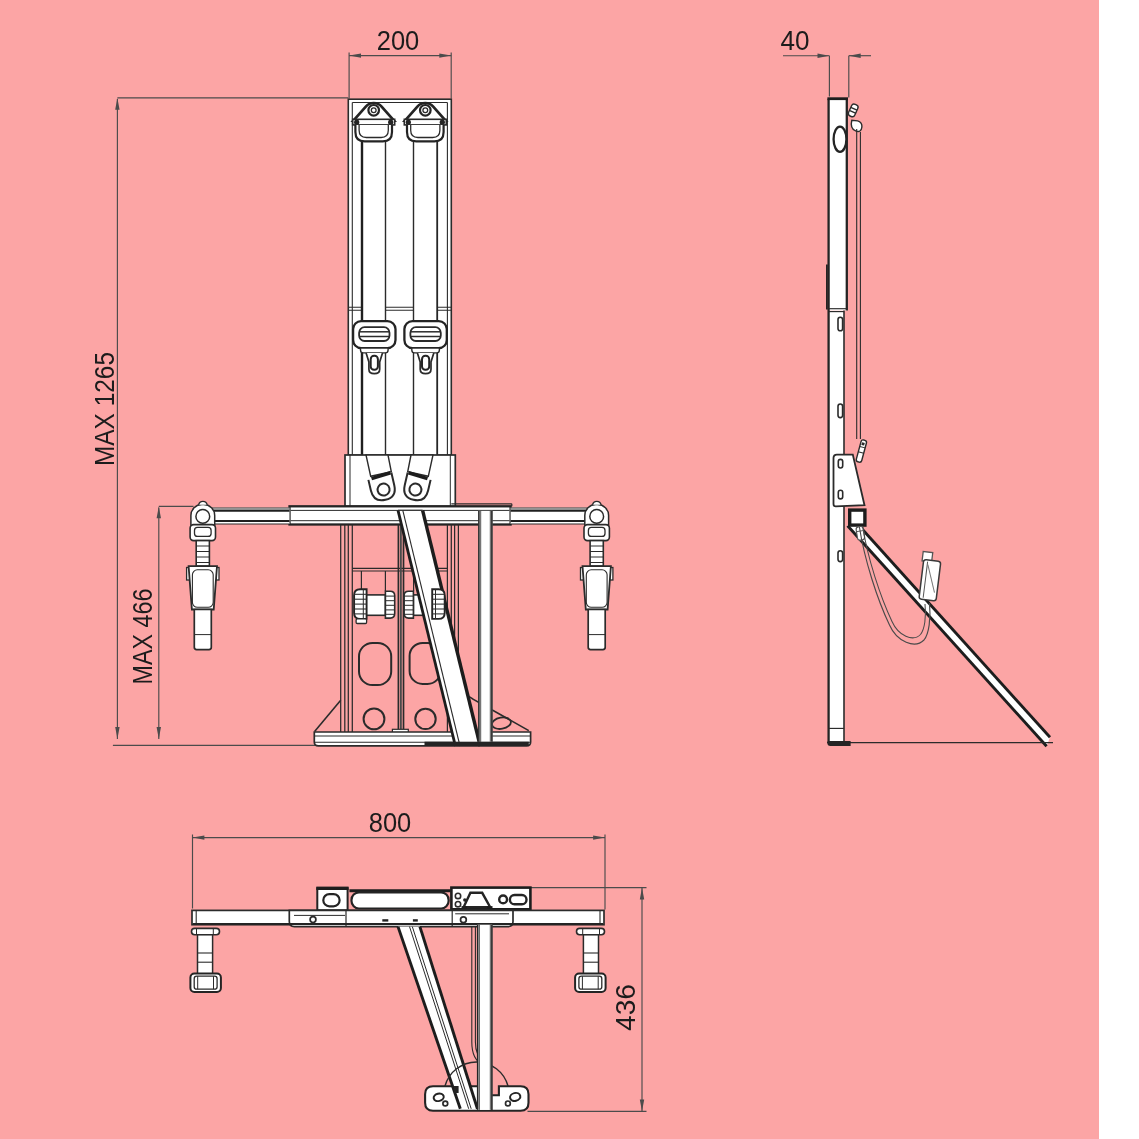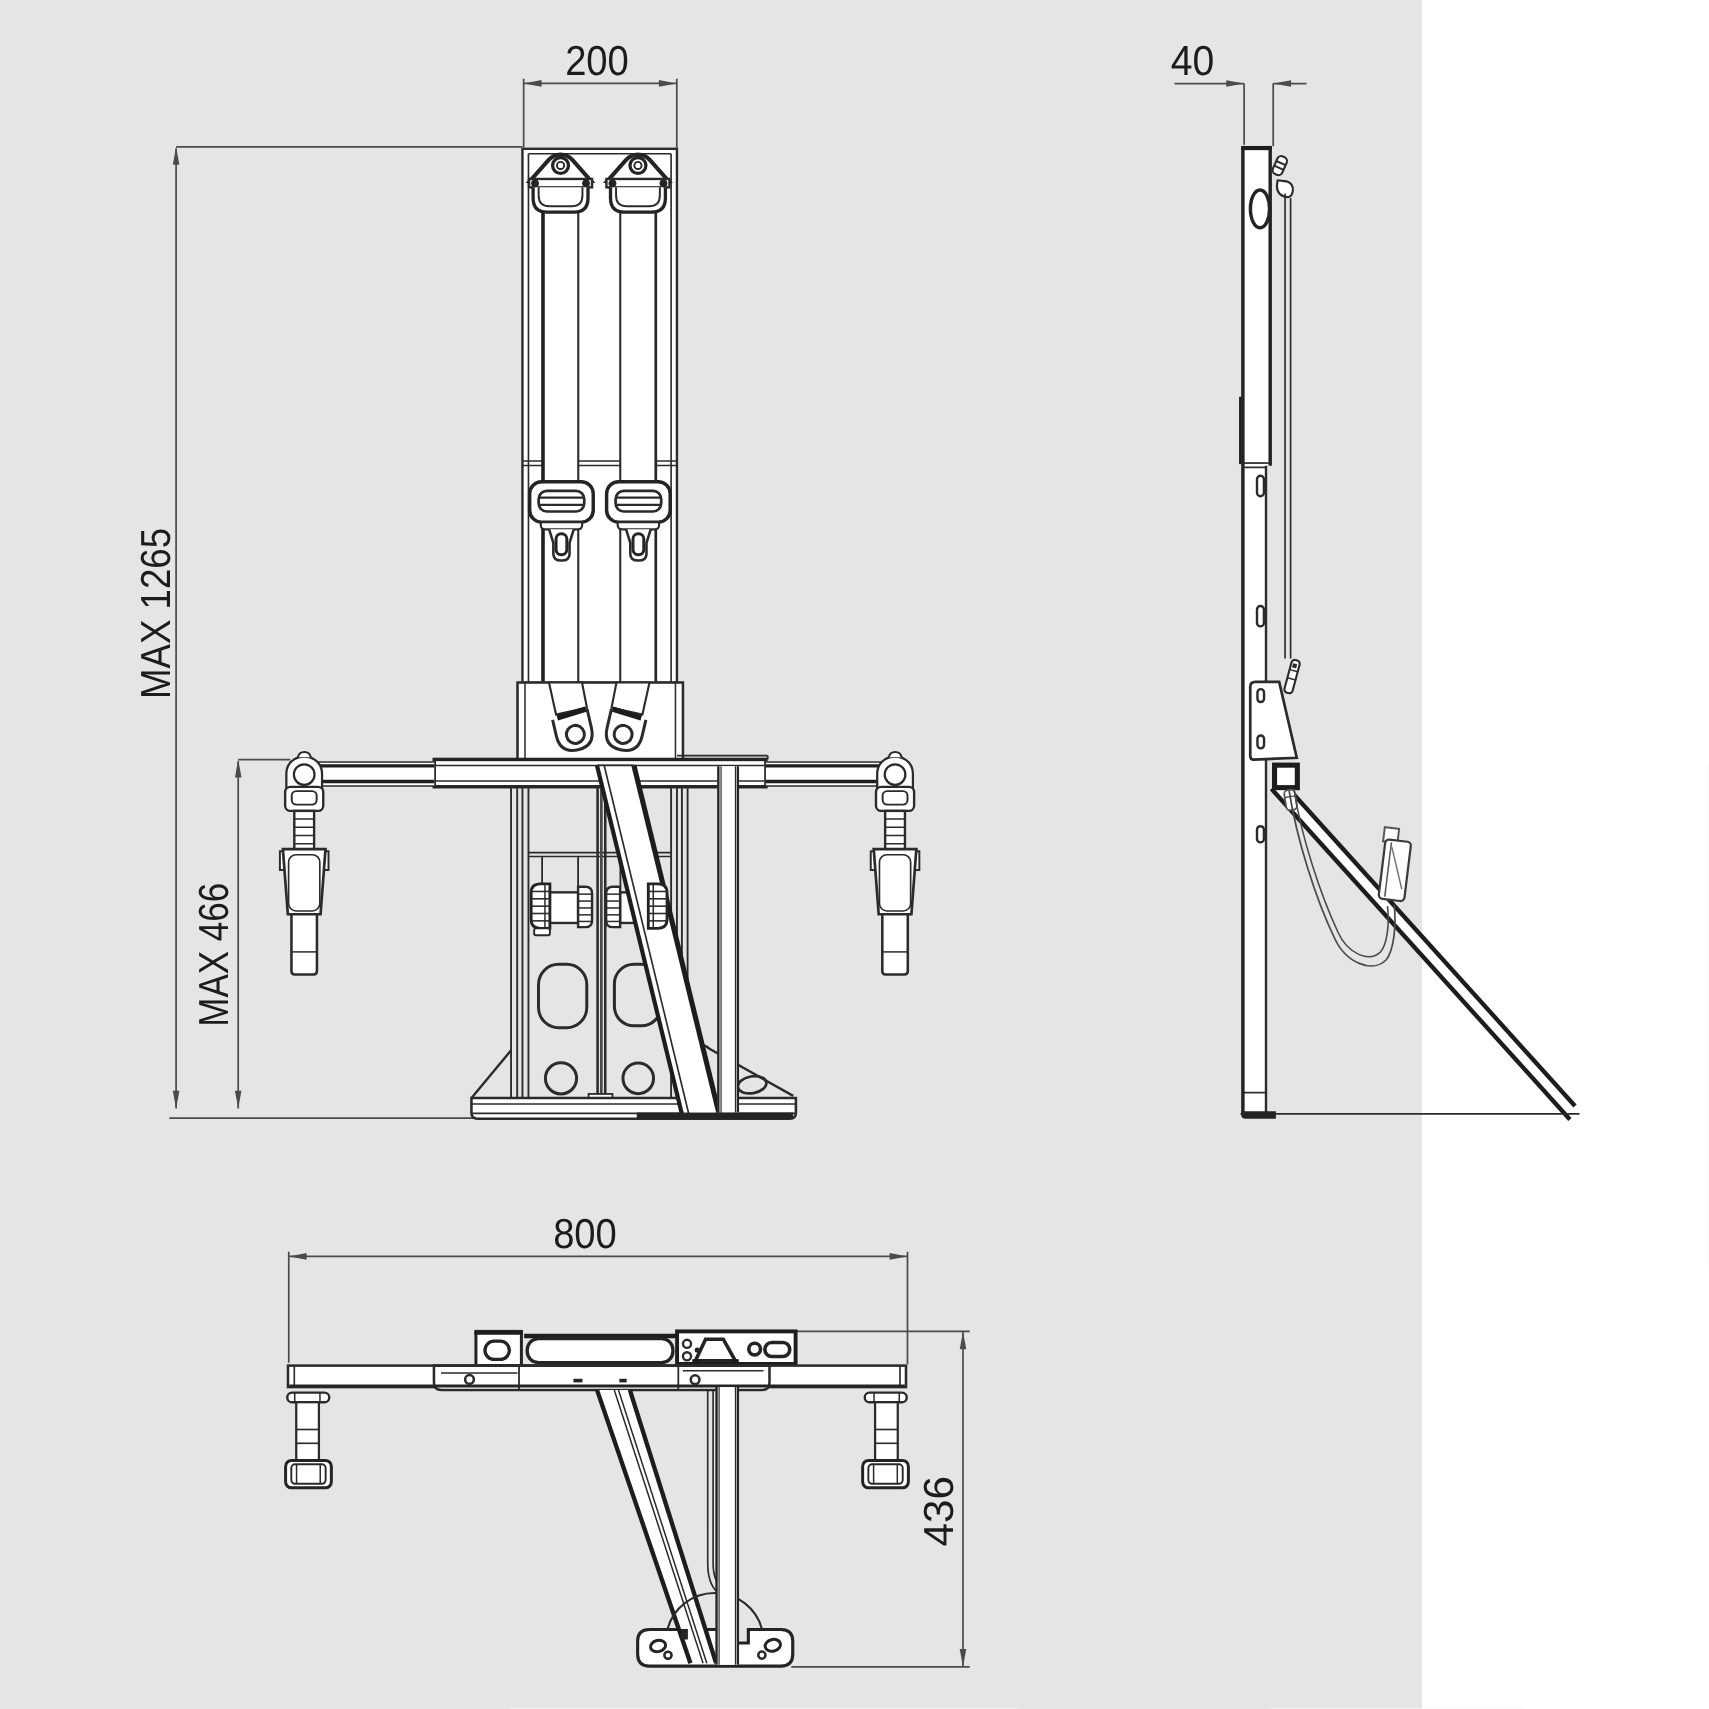--- a/index.html
+++ b/index.html
@@ -1,16 +1,16 @@
 <!DOCTYPE html>
 <html><head>
 <meta charset="utf-8">
 <style>
   html,body{margin:0;padding:0;background:#ffffff;}
-  .wrap{width:948px;height:1139px;position:relative;background:#e5e5e5;}
+  .wrap{width:1099px;height:1139px;position:relative;background:#fca5a5;}
   svg{position:absolute;top:0;left:0;}
   text{font-family:"Liberation Sans",sans-serif;fill:#1c1c1c;}
 </style>
 </head>
 <body>
 <div class="wrap">
 <svg width="1139" height="1139" viewBox="0 0 1139 1139" fill="none" stroke-linecap="butt">
 <g id="front">
 
   <g stroke="#4b4b4b" stroke-width="1.15">

